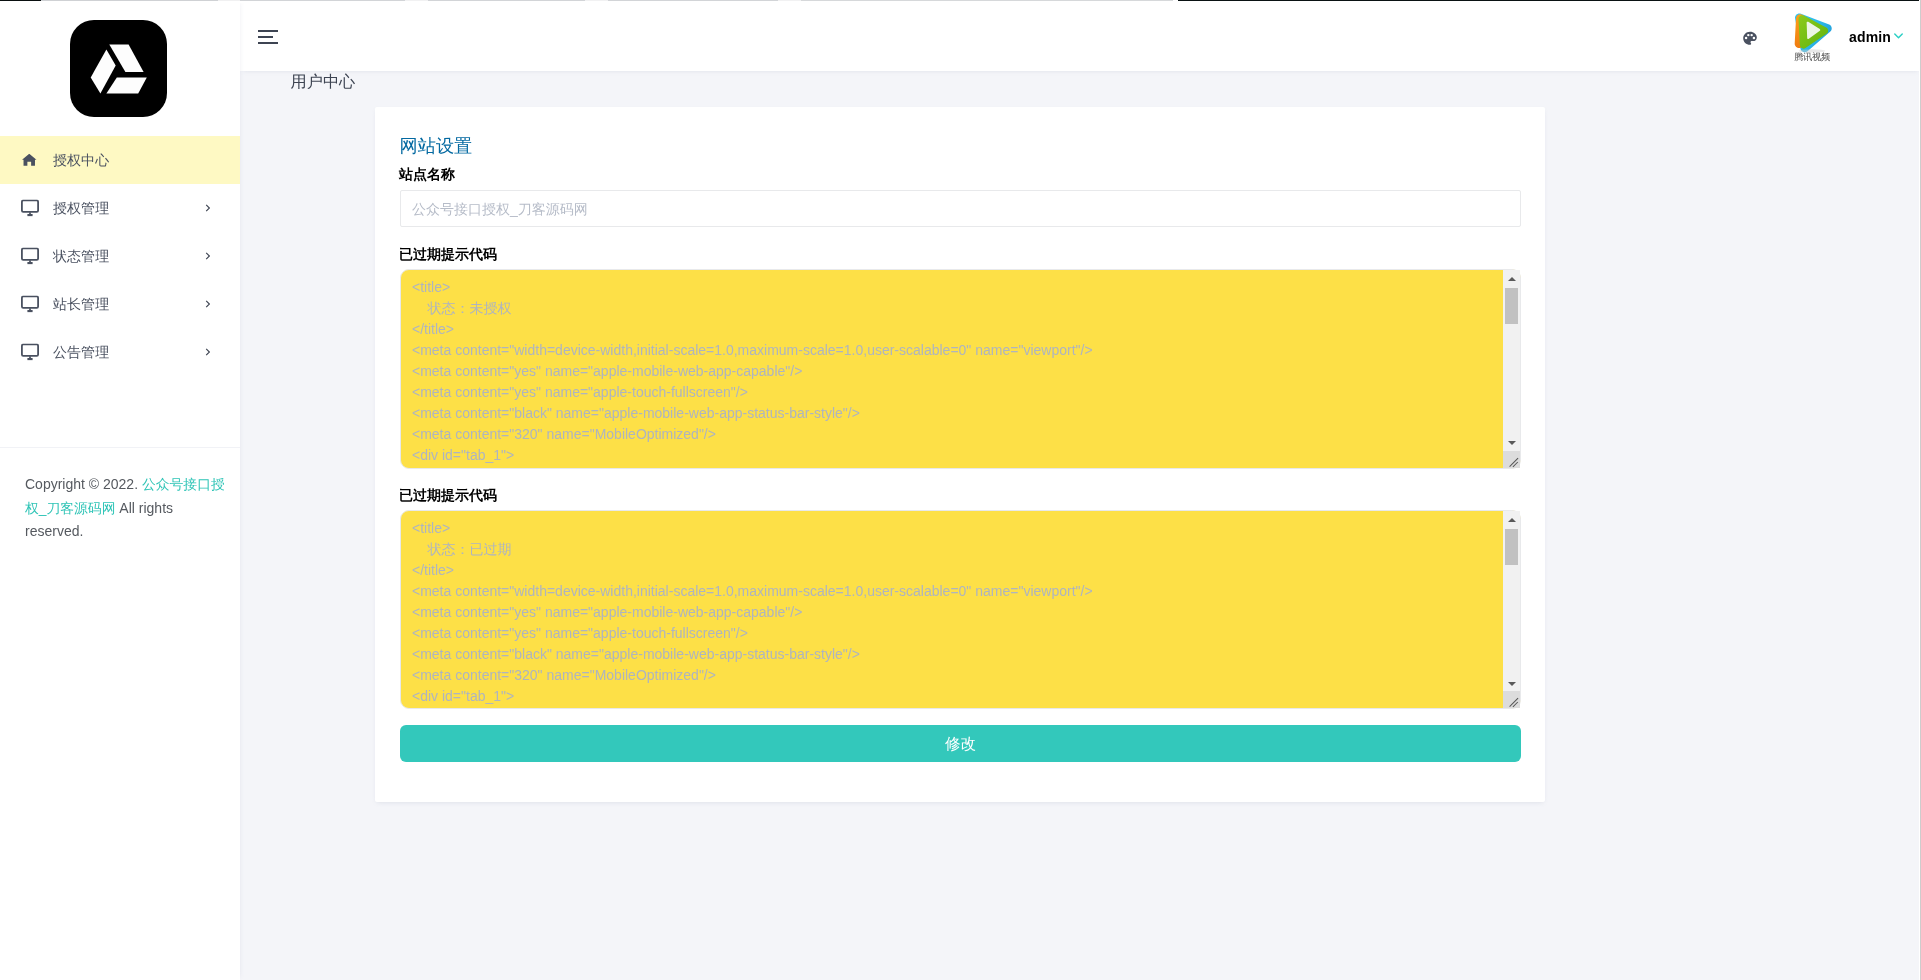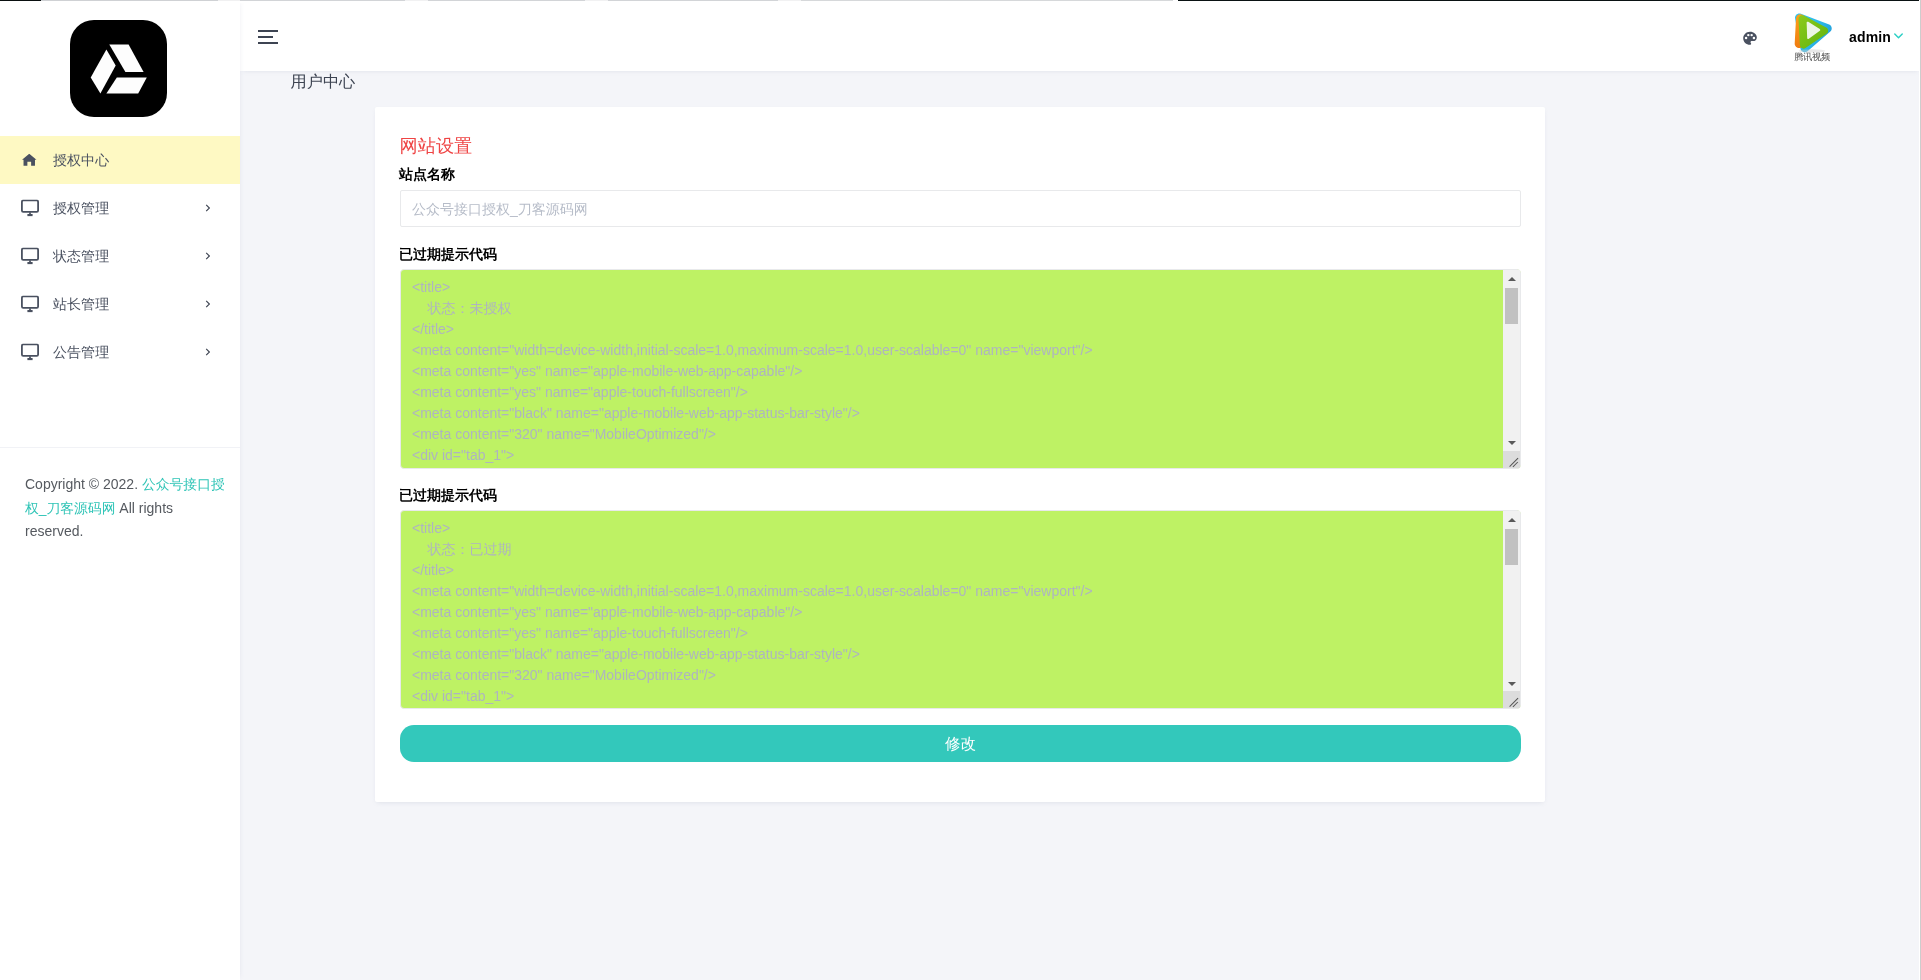--- a/index.html
+++ b/index.html
@@ -40,33 +40,33 @@
   .header-title{position:absolute;left:50.5px;top:28.5px;font-size:16.2px;line-height:16px;color:#3d4452;margin-top:44px;}
   .header-right{position:absolute;left:0;top:0;right:0;height:71px;}
   .palette{position:absolute;left:1501.5px;top:29.5px;cursor:pointer;width:16px;height:16.5px;line-height:0;}
   .avatar{position:absolute;left:1548px;top:7.5px;width:48px;height:54px;line-height:0;}
   .admin{position:absolute;left:1609px;top:28.5px;font-size:14px;line-height:16px;color:#000000;cursor:pointer;letter-spacing:.15px;font-weight:bold;}
   .caret{position:absolute;left:1653.5px;top:32.5px;line-height:0;}
   
   .main{position:absolute;left:240px;top:71px;right:0;bottom:0;background:#f4f5f9;overflow:hidden;}
   .card{position:absolute;left:135px;top:36px;width:1170px;height:695px;background:#fff;border-radius:2px;box-shadow:0 2px 5px -2px rgba(120,130,160,.22);box-sizing:border-box;}
   .card-inner{position:relative;height:100%;}
-  h3.card-title{position:absolute;left:24.5px;top:29px;margin:0;font-size:18.2px;font-weight:400;color:#ef4444;line-height:20px;}
+  h3.card-title{position:absolute;left:24.5px;top:29px;margin:0;font-size:18.2px;font-weight:400;color:#0369a1;line-height:20px;}
   .form-label{position:absolute;left:24px;font-size:14px;font-weight:bold;color:#000000;line-height:14px;}
   .lbl-site{top:60px;}
   .lbl-unauth{top:139.5px;}
   .lbl-expired{top:380.5px;}
   .form-input{position:absolute;left:25px;top:83px;width:1121px;height:37px;box-sizing:border-box;border:1px solid #e8e9eb;border-radius:2px;padding:0 11px;font-size:14px;color:#3d4452;font-family:inherit;background:#fff;outline:none;}
   .form-input::placeholder{color:#b6bcc8;}
   .ta-wrap{position:absolute;left:25px;width:1121px;}
-  .form-area{position:absolute;left:0;top:0;width:1121px;height:100%;box-sizing:border-box;border:1px solid #e8e9eb;border-radius:4px;padding:7px 11px;font-size:14px;color:#3d4452;font-family:inherit;line-height:21px;resize:vertical;background:#bef264;outline:none;overflow:hidden;}
+  .form-area{position:absolute;left:0;top:0;width:1121px;height:100%;box-sizing:border-box;border:1px solid #e8e9eb;border-radius:9px;padding:7px 11px;font-size:14px;color:#3d4452;font-family:inherit;line-height:21px;resize:vertical;background:#fde047;outline:none;overflow:hidden;}
   .form-area::placeholder{color:#aeb4c0;}
   .ta1{top:162px;height:200px;}
   .ta2{top:403px;height:199px;}
-  .btn{position:absolute;left:25px;top:618px;width:1121px;height:37px;background:#33c8bb;color:#fff;border:0;border-radius:14px;font-size:15.5px;cursor:pointer;font-family:inherit;line-height:36px;}
+  .btn{position:absolute;left:25px;top:618px;width:1121px;height:37px;background:#33c8bb;color:#fff;border:0;border-radius:6px;font-size:15.5px;cursor:pointer;font-family:inherit;line-height:36px;}
   
   .sbar{position:absolute;width:17.4px;background:#f1f1f1;z-index:5;}
   .sbar .sb-btn{position:absolute;left:0;width:17.4px;height:17px;display:flex;align-items:center;justify-content:center;}
   .sbar .sb-btn.up{top:0;}
   .sbar .sb-btn.down{bottom:0;}
   .sbar .sb-thumb{position:absolute;left:2.2px;width:12.8px;background:#c1c1c1;}
   .sbar1{left:1103px;top:1px;height:181px;}
   .sbar2{left:1103px;top:1px;height:181px;}
   .sb-corner{position:absolute;left:1103px;width:17.4px;height:17px;bottom:1px;background:#dcdcdc;z-index:5;overflow:hidden;}
   .sb-corner i{position:absolute;display:block;background:#555;height:1.3px;transform:rotate(-45deg);transform-origin:center;}

